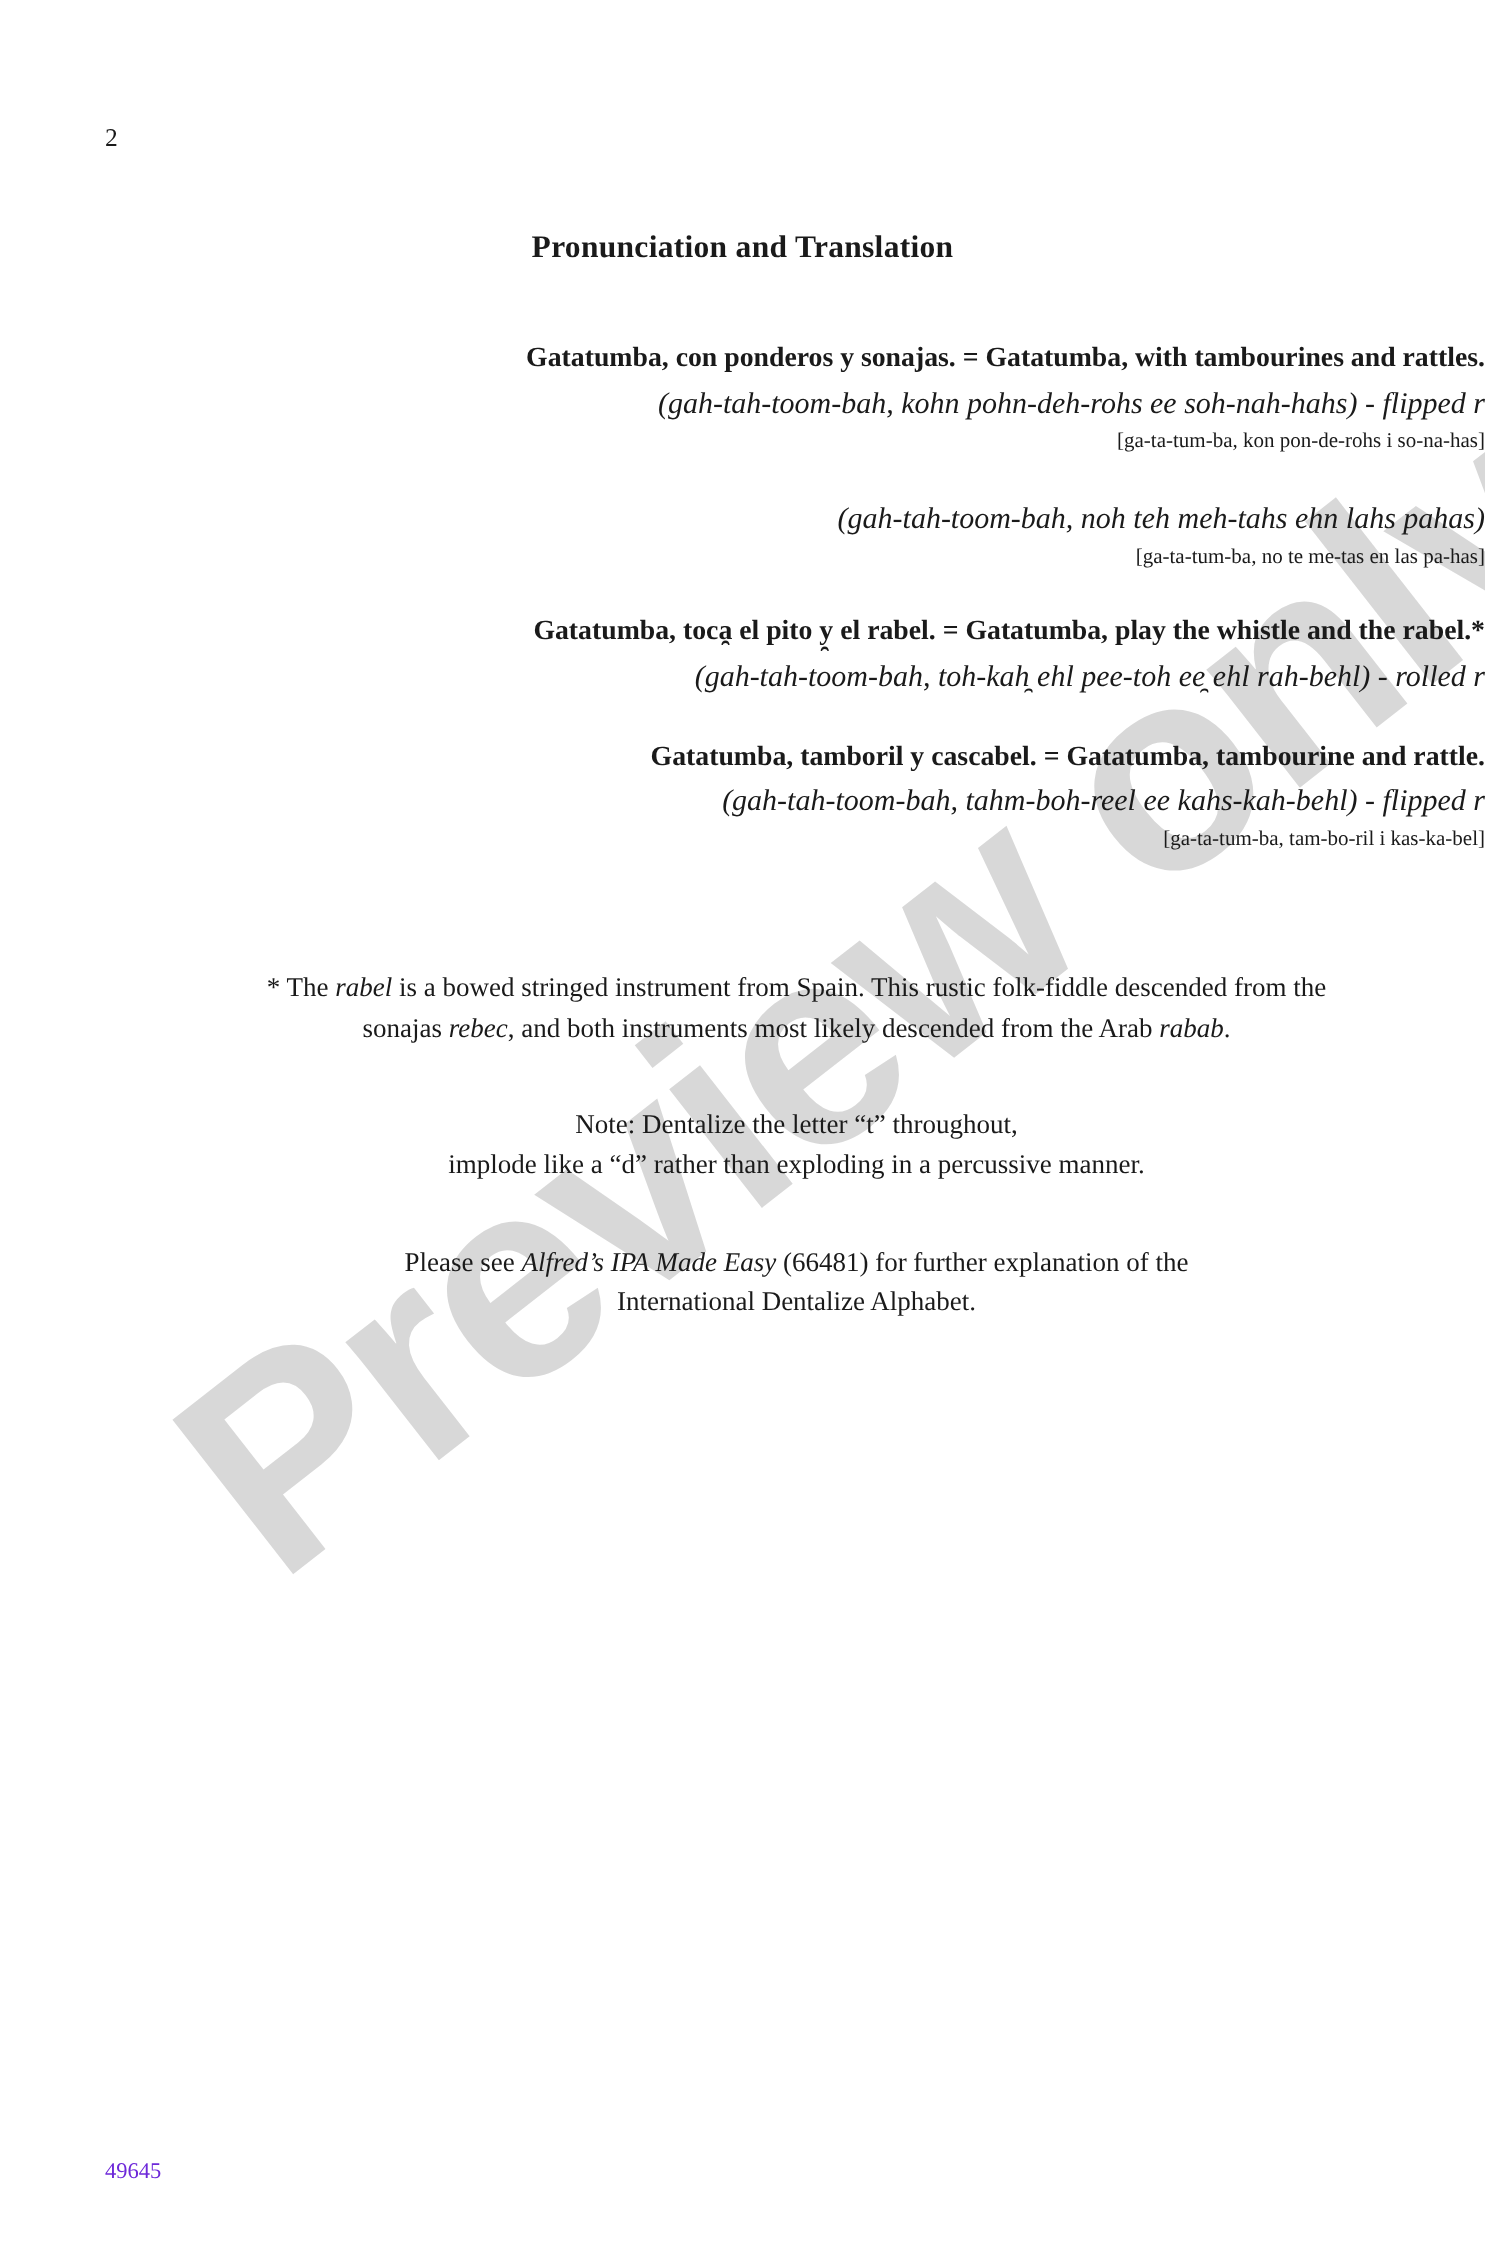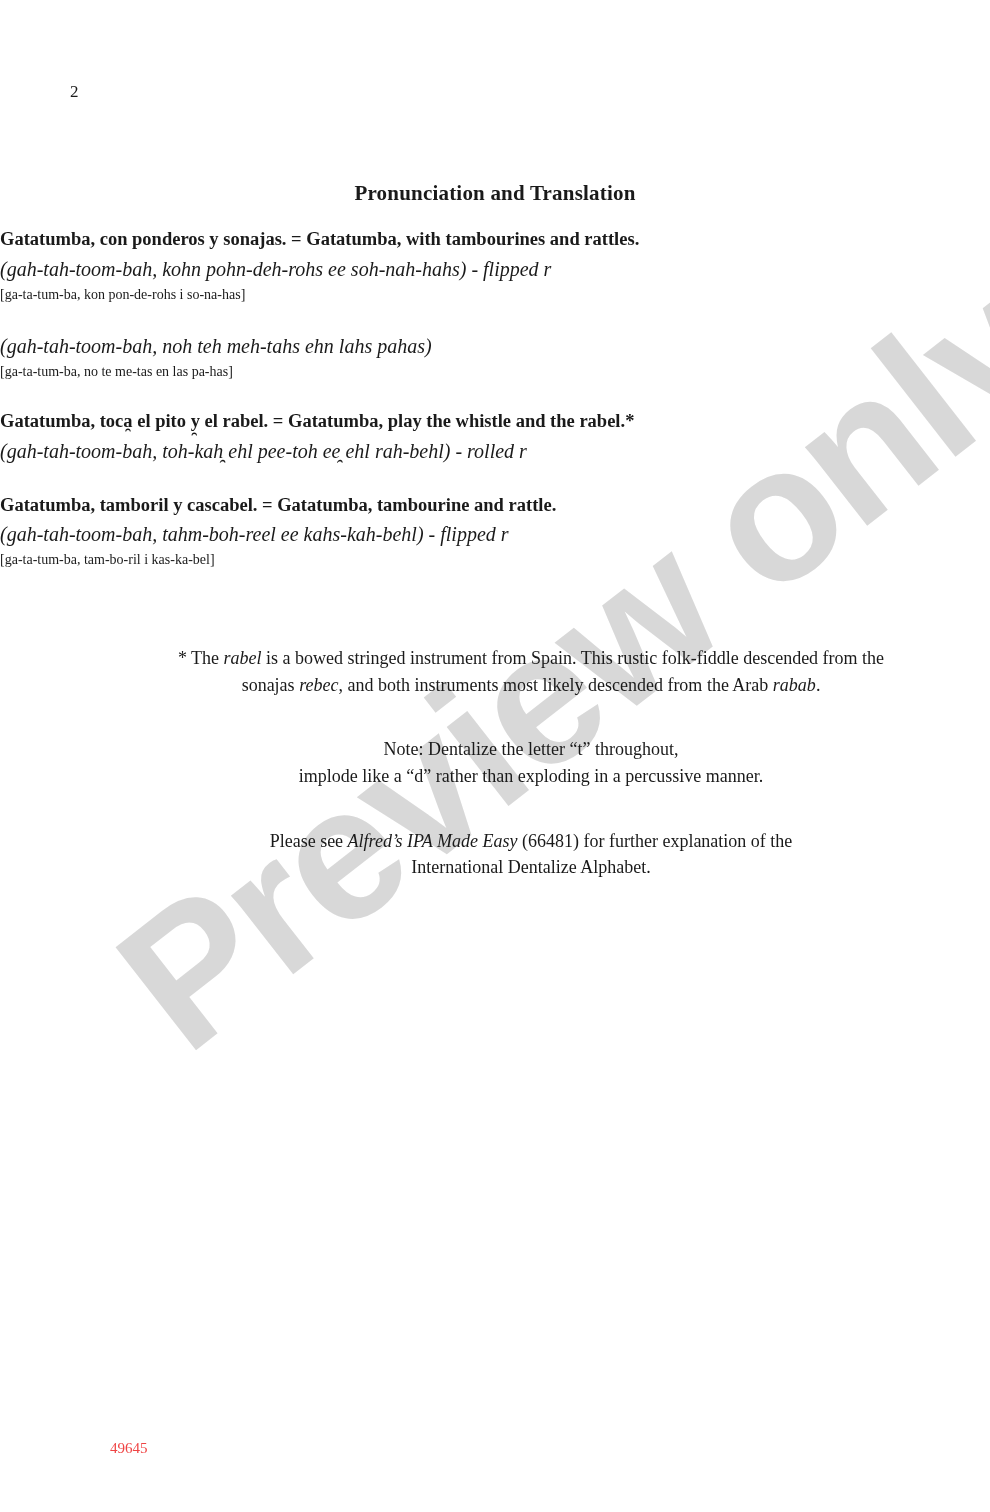--- a/index.html
+++ b/index.html
@@ -51,42 +51,41 @@
     left: 70px;
     top: 82px;
     font-size: 17px;
     color: #1a1a1a;
   }
   .plate-number {
     position: absolute;
     left: 70px;
     top: 1440px;
     font-size: 15px;
-    color: #ef4444;
-    margin-left: 40px;
+    color: #6d28d9;
   }
   .doc-title {
     position: absolute;
     left: 0;
-    top: 181px;
+    top: 152px;
     width: 990px;
     text-align: center;
     font-size: 21px;
     font-weight: bold;
     letter-spacing: 0.2px;
   }
   .verses {
     position: absolute;
     left: 0;
     top: 226px;
     width: 990px;
   }
   .verse {
     width: 990px;
-    text-align: left;
+    text-align: right;
     margin-bottom: 26px;
   }
   .verse .line-bold {
     font-size: 18.5px;
     font-weight: bold;
     line-height: 1.5;
   }
   .verse .line-italic {
     font-size: 20px;
     font-style: italic;

